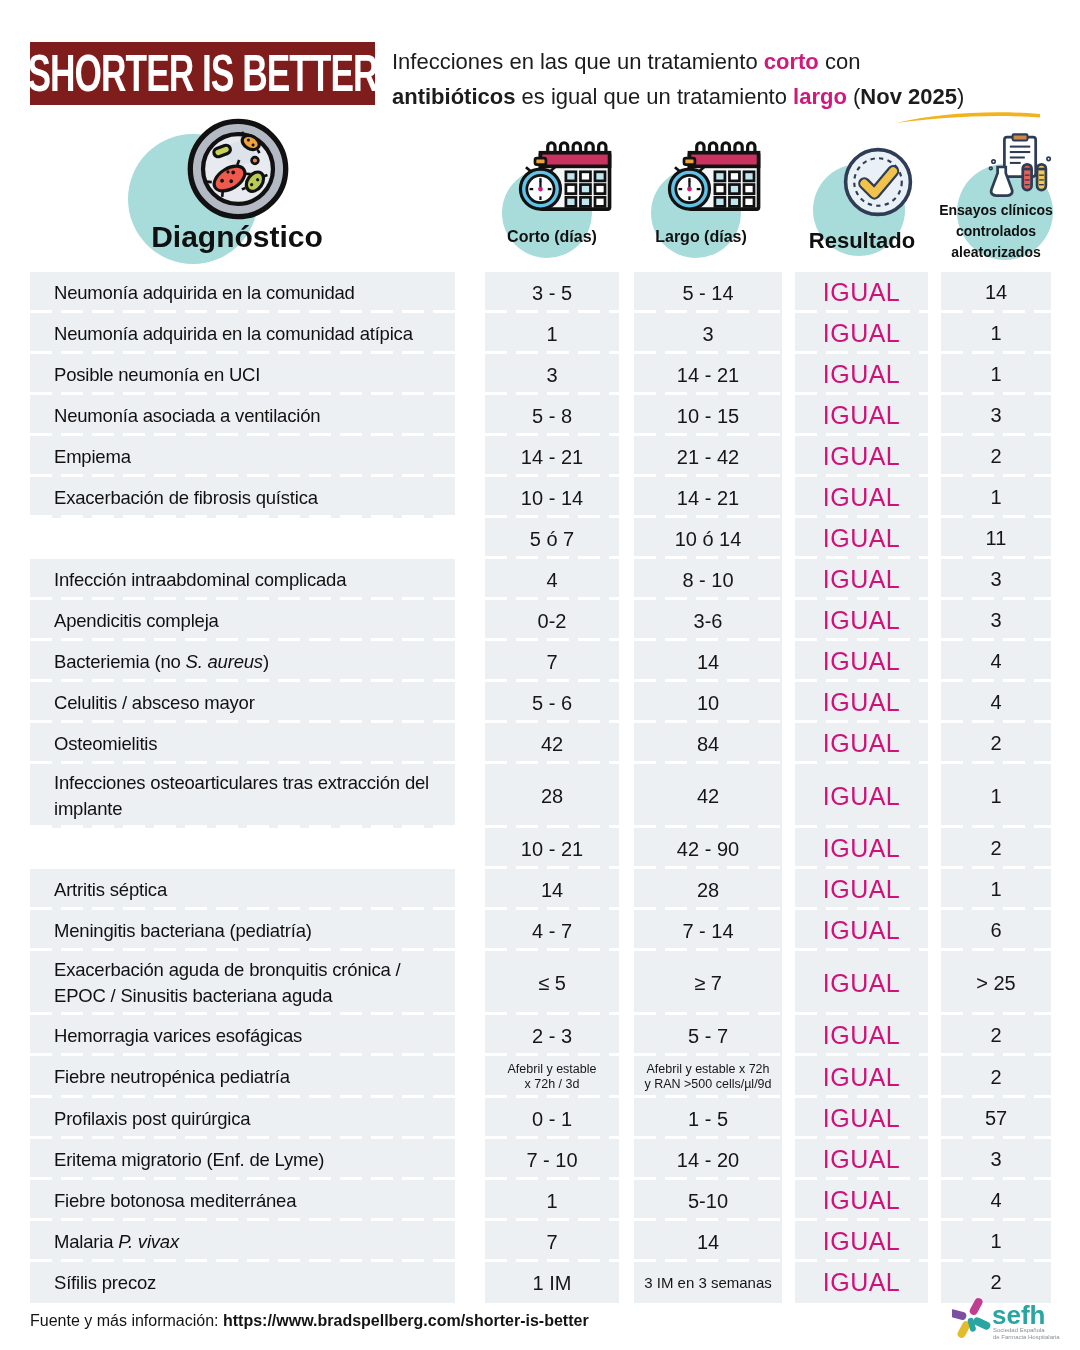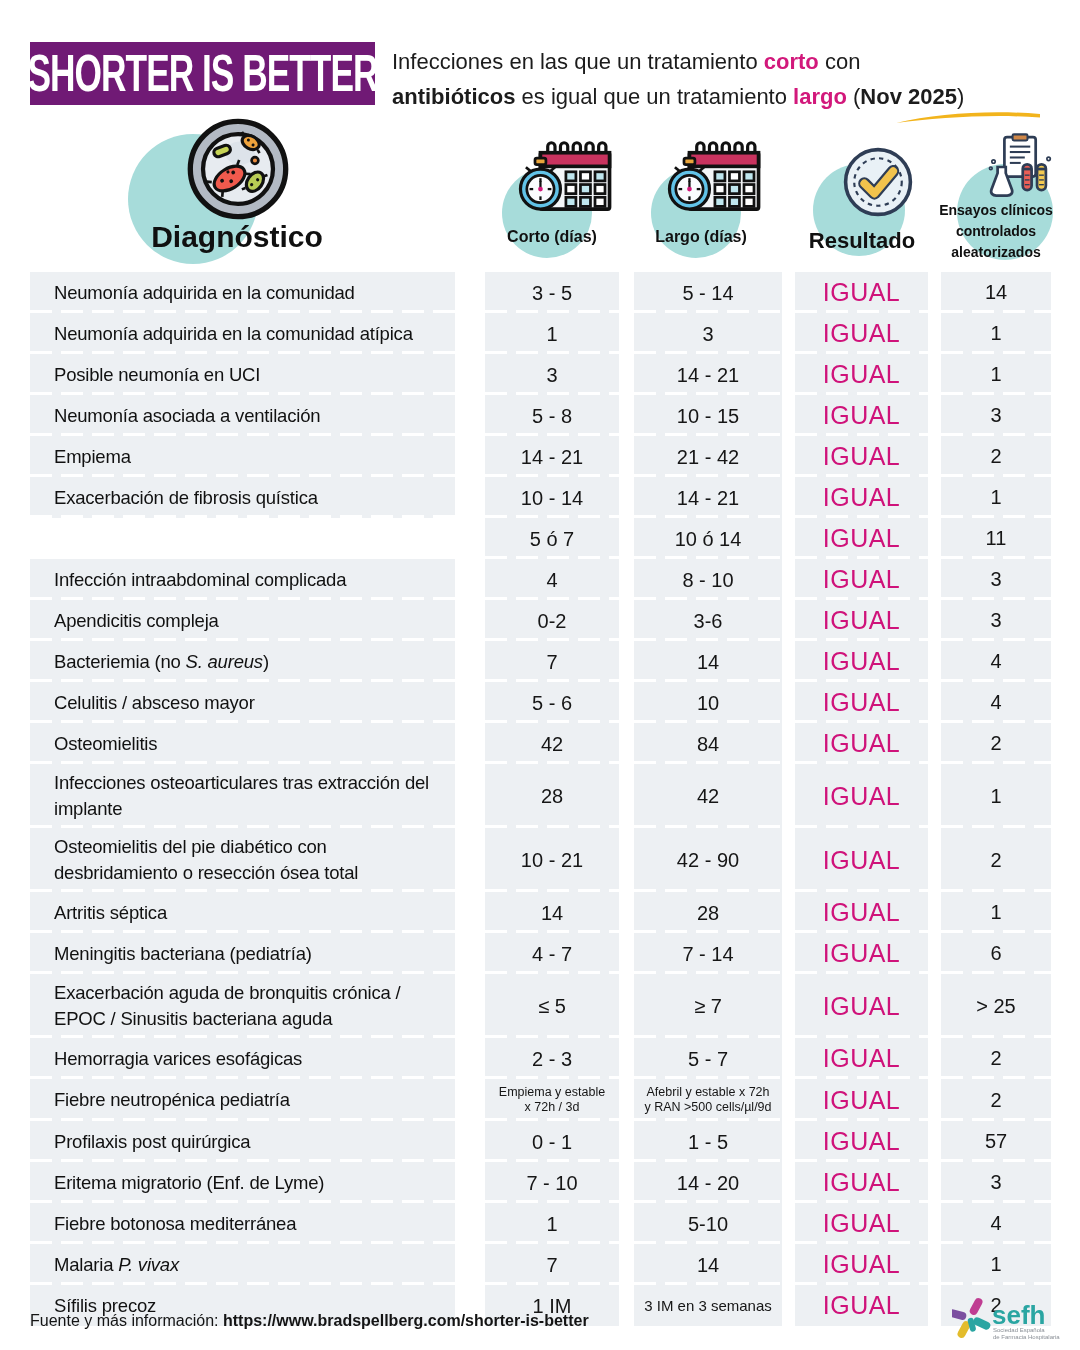--- a/index.html
+++ b/index.html
@@ -1,20 +1,20 @@
 <!DOCTYPE html>
 <html><head>
 <meta charset="utf-8">
 <style>
   html,body{margin:0;padding:0;background:#fff;}
   .page{position:relative;width:1080px;height:1350px;background:#fff;overflow:hidden;
         font-family:"Liberation Sans","DejaVu Sans",sans-serif;color:#171717;}
 
   
-  .banner{position:absolute;left:30px;top:42px;width:345px;height:63px;background:#701a75;
+  .banner{position:absolute;left:30px;top:42px;width:345px;height:63px;background:#7f1d1d;
           display:flex;align-items:center;justify-content:center;}
   .banner-text{color:#fff;font-weight:700;font-size:36px;letter-spacing:-1px;white-space:nowrap;
                transform:scale(.98,1.42);transform-origin:center;}
 
   .desc{position:absolute;left:392px;top:44px;width:660px;font-size:22px;line-height:35px;color:#1c1c1c;}
   .desc .b{font-weight:700;}
   .desc .pink{color:#d2187b;font-weight:700;}
   .swoosh{position:absolute;left:500px;top:64px;width:152px;height:18px;}
 
   
@@ -507,23 +507,20 @@
           </div>
         </div>
         <div class="cell c-res">
           <div class="res-text">IGUAL</div>
         </div>
         <div class="cell c-ens">
           <div class="ens-text">1</div>
         </div>
       </div>
       <div class="row">
-        <div class="cell c-diag">
-          <div class="dtext"><span>Osteomielitis del pie diabético con desbridamiento o resección ósea total</span></div>
-        </div>
         <div class="cell c-corto">
           <div class="vtext">
             <div>10 - 21</div>
           </div>
         </div>
         <div class="cell c-largo">
           <div class="vtext">
             <div>42 - 90</div>
           </div>
         </div>
@@ -617,21 +614,21 @@
         <div class="cell c-ens">
           <div class="ens-text">2</div>
         </div>
       </div>
       <div class="row">
         <div class="cell c-diag">
           <div class="dtext"><span>Fiebre neutropénica pediatría</span></div>
         </div>
         <div class="cell c-corto">
           <div class="vtext xs">
-            <div>Empiema y estable</div>
+            <div>Afebril y estable</div>
             <div>x 72h / 3d</div>
           </div>
         </div>
         <div class="cell c-largo">
           <div class="vtext xs">
             <div>Afebril y estable x 72h</div>
             <div>y RAN &gt;500 cells/µl/9d</div>
           </div>
         </div>
         <div class="cell c-res">

